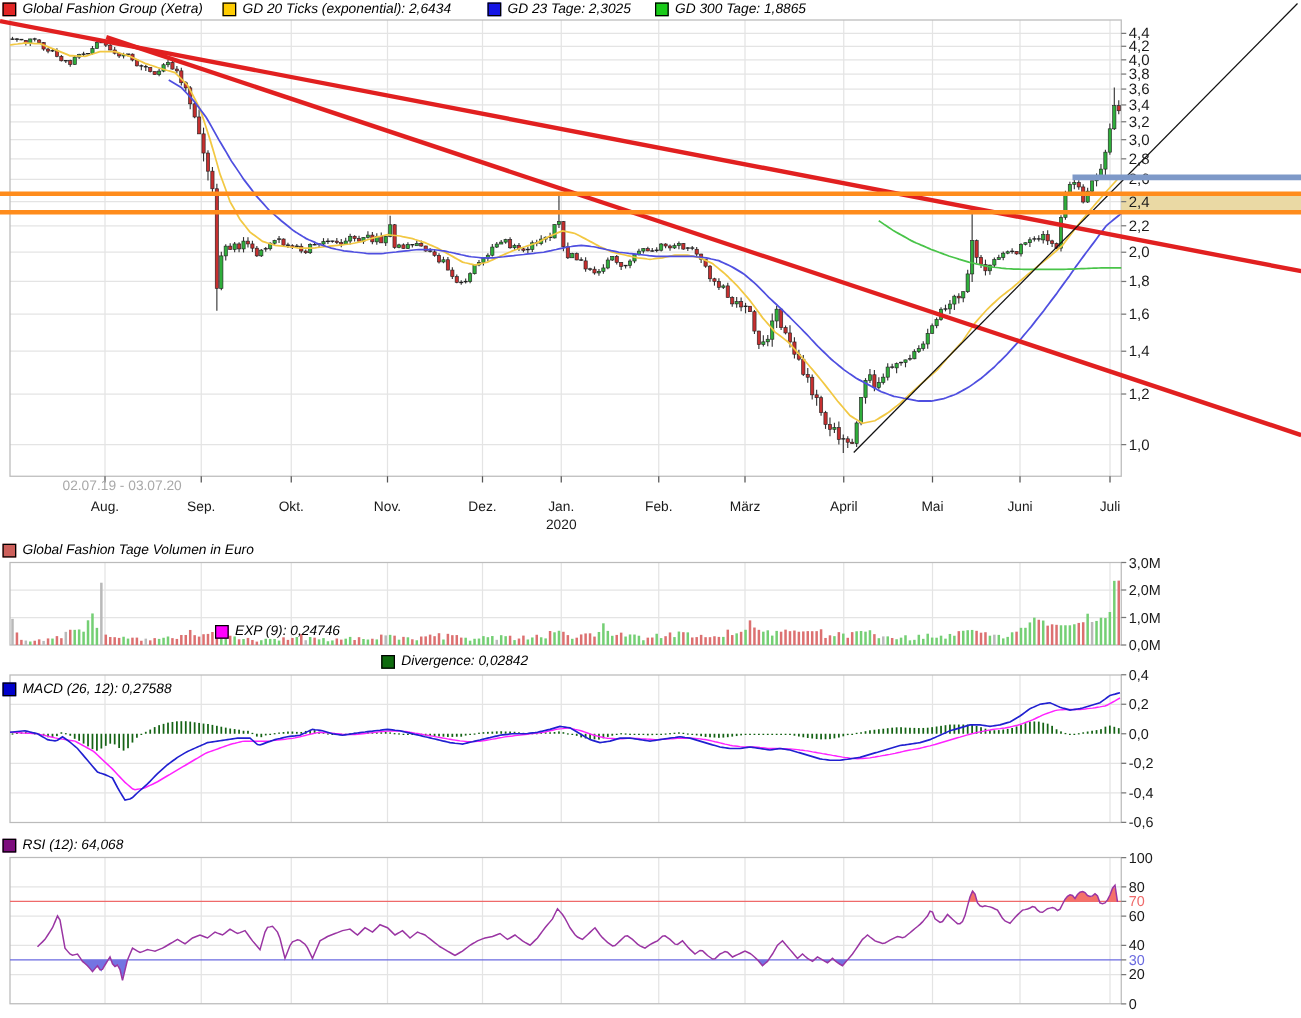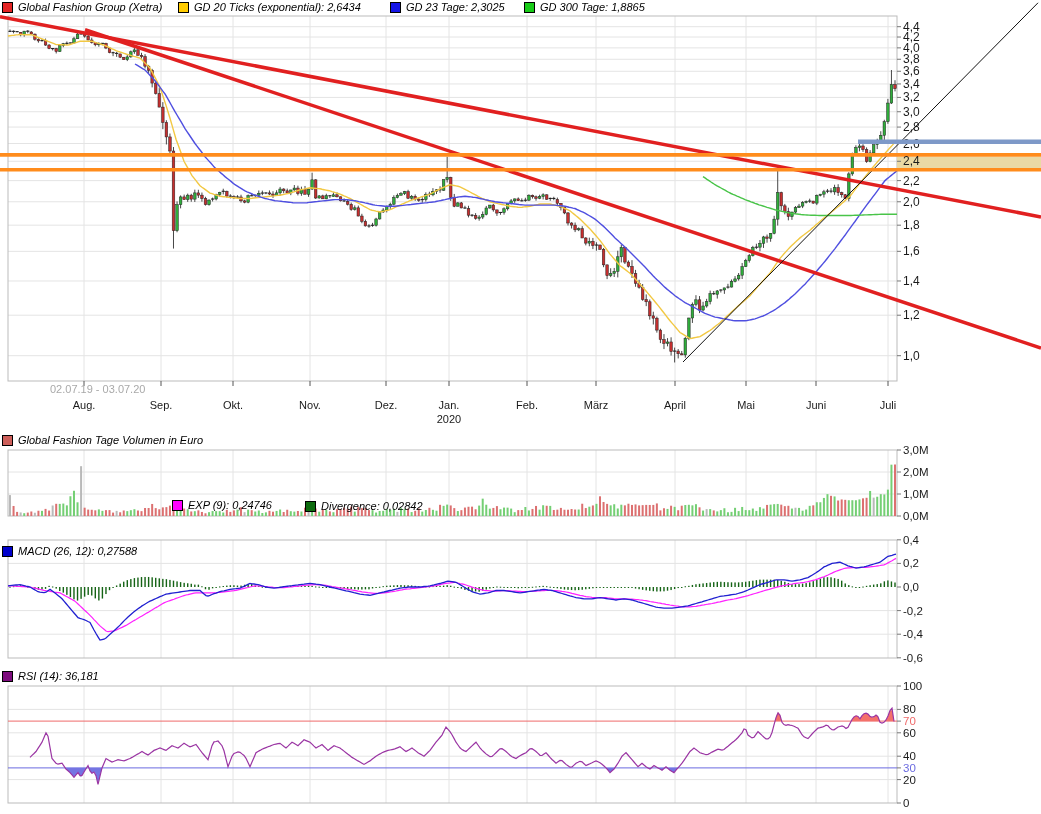--- a/index.html
+++ b/index.html
@@ -1263,22 +1263,22 @@
   </div>
 
   <div class="legend-item" style="left:2px;top:545px">
     <i class="sq" style="background: rgb(0, 0, 204);"></i>
     <span>MACD (26, 12): 0,27588</span>
   </div>
   <div class="legend-item" style="left:172px;top:499px">
     <i class="sq" style="background: rgb(255, 0, 255);"></i>
     <span>EXP (9): 0,24746</span>
   </div>
-  <div class="legend-item" style="left:305px;top:500px">
+  <div class="legend-item" style="left:305px;top:523px">
     <i class="sq" style="background: rgb(14, 107, 14);"></i>
     <span>Divergence: 0,02842</span>
   </div>
 
   <div class="legend-item" style="left:2px;top:670px">
     <i class="sq" style="background: rgb(125, 12, 125);"></i>
-    <span>RSI (14): 36,181</span>
+    <span>RSI (12): 64,068</span>
   </div>
 </div>
 
 </body></html>

